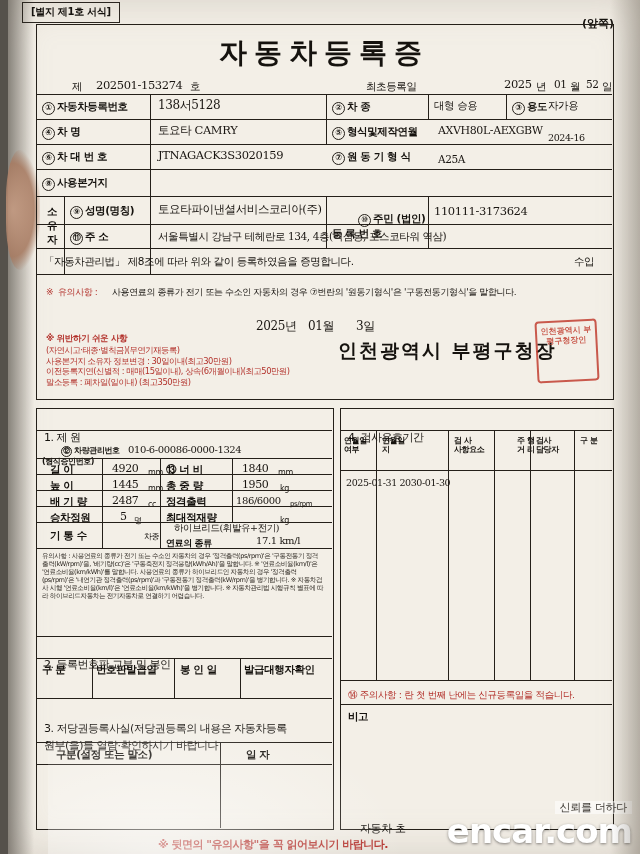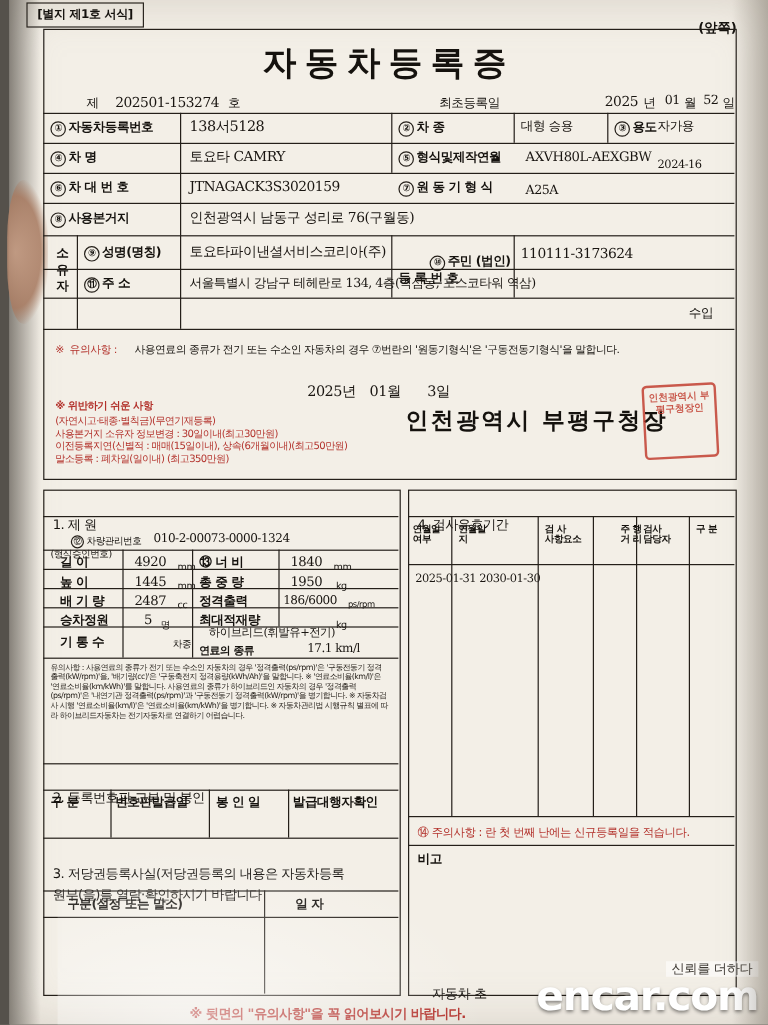--- a/index.html
+++ b/index.html
@@ -257,38 +257,38 @@
       </div>
       <div class="abs cell val-ink" style="left:150px; top:149px; font-size:11.5px;">JTNAGACK3S3020159</div>
       <div class="abs cell lbl" style="left:324px; top:150px;">
         <span class="circ">⑦</span><span>원 동 기 형 식</span>
       </div>
       <div class="abs cell val-ink" style="left:430px; top:153px;">A25A</div>
 
       <div class="abs cell lbl" style="left:34px; top:176px;">
         <span class="circ">⑧</span><span>사용본거지</span>
       </div>
-      <div class="abs cell val-ink" style="left:150px; top:175px; font-size:11.5px;">인천광역시 남동구 성리로 76(구월동)</div>
 
       <div class="abs cell lbl" style="left:36px; top:204px; line-height:14px; width:16px; white-space:normal; text-align:center;">소유자</div>
       <div class="abs cell lbl" style="left:62px; top:204px;">
         <span class="circ">⑨</span><span>성명(명칭)</span>
       </div>
       <div class="abs cell val-ink" style="left:150px; top:203px; font-size:11.5px;">토요타파이낸셜서비스코리아(주)</div>
       <div class="abs cell lbl" style="left:324px; top:200px; white-space:pre; line-height:12px;">
         <span class="circ">⑩</span><span>주민 (법인)
 등 록 번 호</span>
       </div>
       <div class="abs cell val-ink" style="left:426px; top:205px; font-size:11.5px;">110111-3173624</div>
 
       <div class="abs cell lbl" style="left:62px; top:230px;">
         <span class="circ">⑪</span><span>주       소</span>
       </div>
       <div class="abs cell val-ink" style="left:150px; top:230px; font-size:10.5px;">서울특별시 강남구 테헤란로 134, 4층(역삼동, 포스코타워 역삼)</div>
 
+      <div class="abs cell" style="left:36px; top:255px; font-size:10.5px;">「자동차관리법」 제8조에 따라 위와 같이 등록하였음을 증명합니다.</div>
       <div class="abs cell" style="left:566px; top:255px;">수입</div>
 
       <div class="abs cell redtxt" style="left:38px; top:286px; font-size:9px;">※</div>
       <div class="abs cell redtxt" style="left:50px; top:286px; font-size:9px;">유의사항 :</div>
       <div class="abs cell" style="left:104px; top:286px; font-size:9px;">사용연료의 종류가 전기 또는 수소인 자동차의 경우 ⑦번란의 '원동기형식'은 '구동전동기형식'을 말합니다.</div>
 
       <div class="abs cell val-ink" style="left:248px; top:320px; font-size:12px;">2025년</div>
       <div class="abs cell val-ink" style="left:300px; top:320px; font-size:12px;">01월</div>
       <div class="abs cell val-ink" style="left:348px; top:320px; font-size:12px;">3일</div>
 
@@ -303,25 +303,25 @@
         <div class="notice redtxt">사용본거지 소유자 정보변경 : 30일이내(최고30만원)</div>
         <div class="notice redtxt">이전등록지연(신별적 : 매매(15일이내), 상속(6개월이내)(최고50만원)</div>
         <div class="notice redtxt">말소등록 : 폐차일(일이내) (최고350만원)</div>
       </div>
 
       <div class="sec-box" style="left:28px; top:408px; width:296px; height:420px;"></div>
 
       <div class="sec-title" style="left:36px; top:414px;">1. 제 원</div>
       <div class="line hl" style="left:28px; top:430px; width:296px;"></div>
 
-      <div class="abs cell" style="left:34px; top:436px; line-height:10px; white-space:pre; font-size:8px;">
+      <div class="abs cell" style="left:34px; top:436px; line-height:10px; white-space:pre; font-size:8px;font-weight:bold;">
         <span class="circ" style="width:9px;height:9px;line-height:8px;font-size:7px;">⑫</span><span>차량관리번호
 (형식승인번호)</span>
       </div>
-      <div class="abs cell val-ink" style="left:120px; top:443px; font-size:10px;">010-2-00073-0000-1324</div>
+      <div class="abs cell val-ink" style="left:120px; top:443px; font-size:10px;">010-6-00086-0000-1324</div>
       <div class="line hl" style="left:28px; top:458px; width:296px;"></div>
 
       <div class="abs cell lbl" style="left:42px; top:463px;">길   이</div>
       <div class="abs cell val-ink" style="left:104px; top:462px; font-size:11px;">4920</div>
       <div class="abs cell" style="left:140px; top:466px; font-size:8px;">mm</div>
       <div class="abs cell lbl" style="left:158px; top:463px;">⑬ 너 비</div>
       <div class="abs cell val-ink" style="left:234px; top:462px; font-size:11px;">1840</div>
       <div class="abs cell" style="left:270px; top:466px; font-size:8px;">mm</div>
       <div class="line hl" style="left:28px; top:474px; width:296px;"></div>
 

